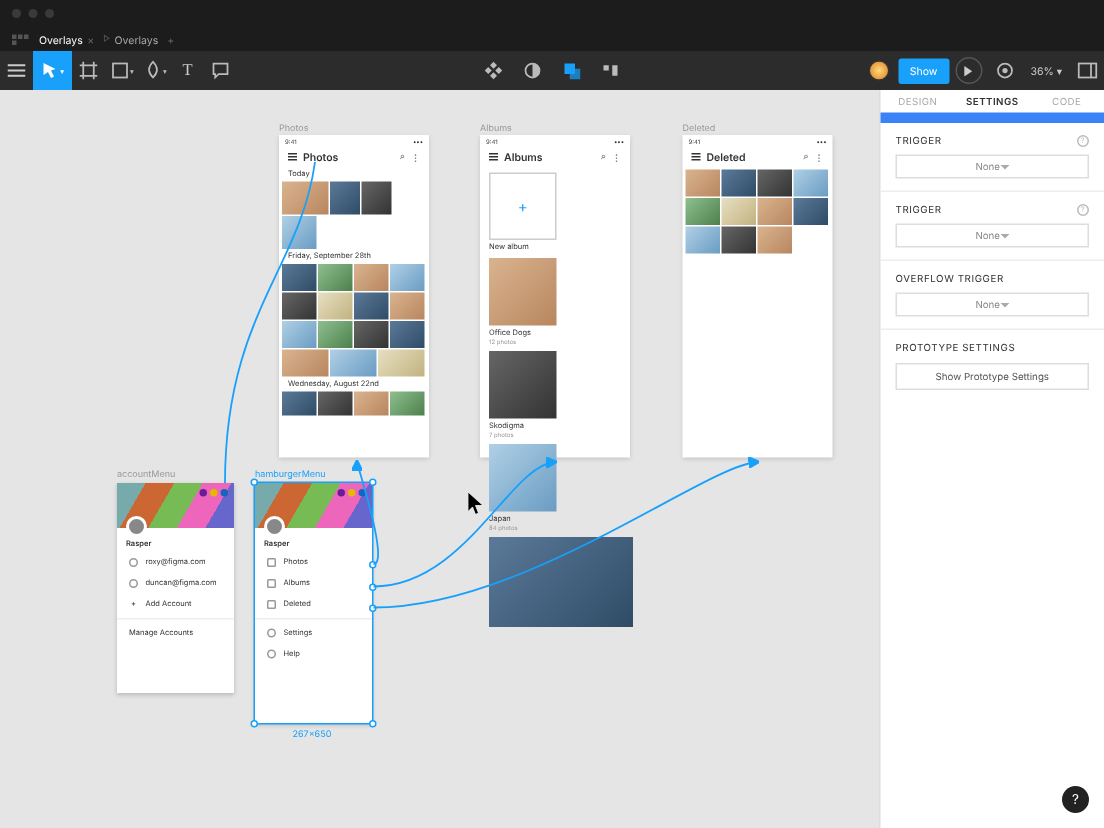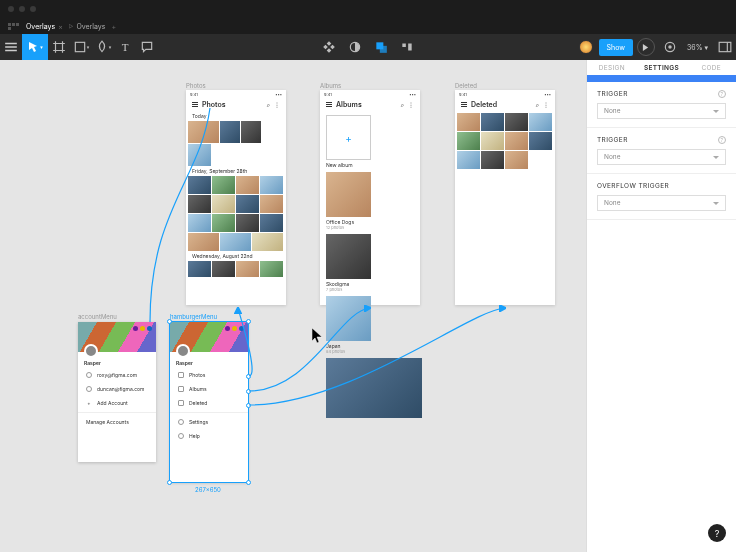--- a/index.html
+++ b/index.html
@@ -73,21 +73,21 @@
 .cursor-arrow{position:absolute;}
 
 
 .panel{position:absolute;right:0;top:60px;width:150px;bottom:0;background:#fff;border-left:1px solid #ddd;font-size:7px;color:#333;}
 .panel-tabs{display:flex;height:22px;border-bottom:7px solid #3b82f6;}
 .ptab{flex:1;display:flex;align-items:center;justify-content:center;color:#aaa;font-size:6.5px;letter-spacing:.3px;}
 .ptab.active{color:#333;font-weight:600;}
 .psec{padding:8px 10px;border-bottom:1px solid #eee;}
 .psec-h{display:flex;justify-content:space-between;align-items:center;margin-bottom:5px;font-size:6.5px;letter-spacing:.4px;color:#333;}
 .psec-h .info{width:8px;height:8px;border:1px solid #bbb;border-radius:50%;display:flex;align-items:center;justify-content:center;font-size:5px;color:#bbb;}
-.pselect{border:1px solid #ddd;height:16px;display:flex;align-items:center;justify-content:space-between;padding:0 6px;color:#888;font-size:6.5px;}
+.pselect{border:1px solid #ddd;height:16px;display:flex;align-items:center;justify-content:center;padding:0 6px;color:#888;font-size:6.5px;}
 .pselect .chev{border-left:3px solid transparent;border-right:3px solid transparent;border-top:3px solid #aaa;}
 .pbtn{border:1px solid #ddd;height:18px;display:flex;align-items:center;justify-content:center;font-size:6.5px;color:#555;margin-top:6px;}
 .help-fab{position:absolute;right:10px;bottom:10px;width:18px;height:18px;border-radius:50%;background:#222;color:#fff;display:flex;align-items:center;justify-content:center;font-size:9px;}
 </style>
 </head>
 <body>
 
 <div class="window">
 
   <div class="titlebar">
@@ -440,16 +440,22 @@
     </div>
     <div class="psec">
       <div class="psec-h">
           <span>OVERFLOW TRIGGER</span>
         </div>
       <div class="pselect">
           <span>None</span>
           <span class="chev"></span>
         </div>
     </div>
+    <div class="psec" style="border-bottom:none">
+      <div class="psec-h">
+          <span>PROTOTYPE SETTINGS</span>
+        </div>
+      <div class="pbtn">Show Prototype Settings</div>
+    </div>
   </div>
 
   <div class="help-fab">?</div>
 </div>
 
 </body></html>

